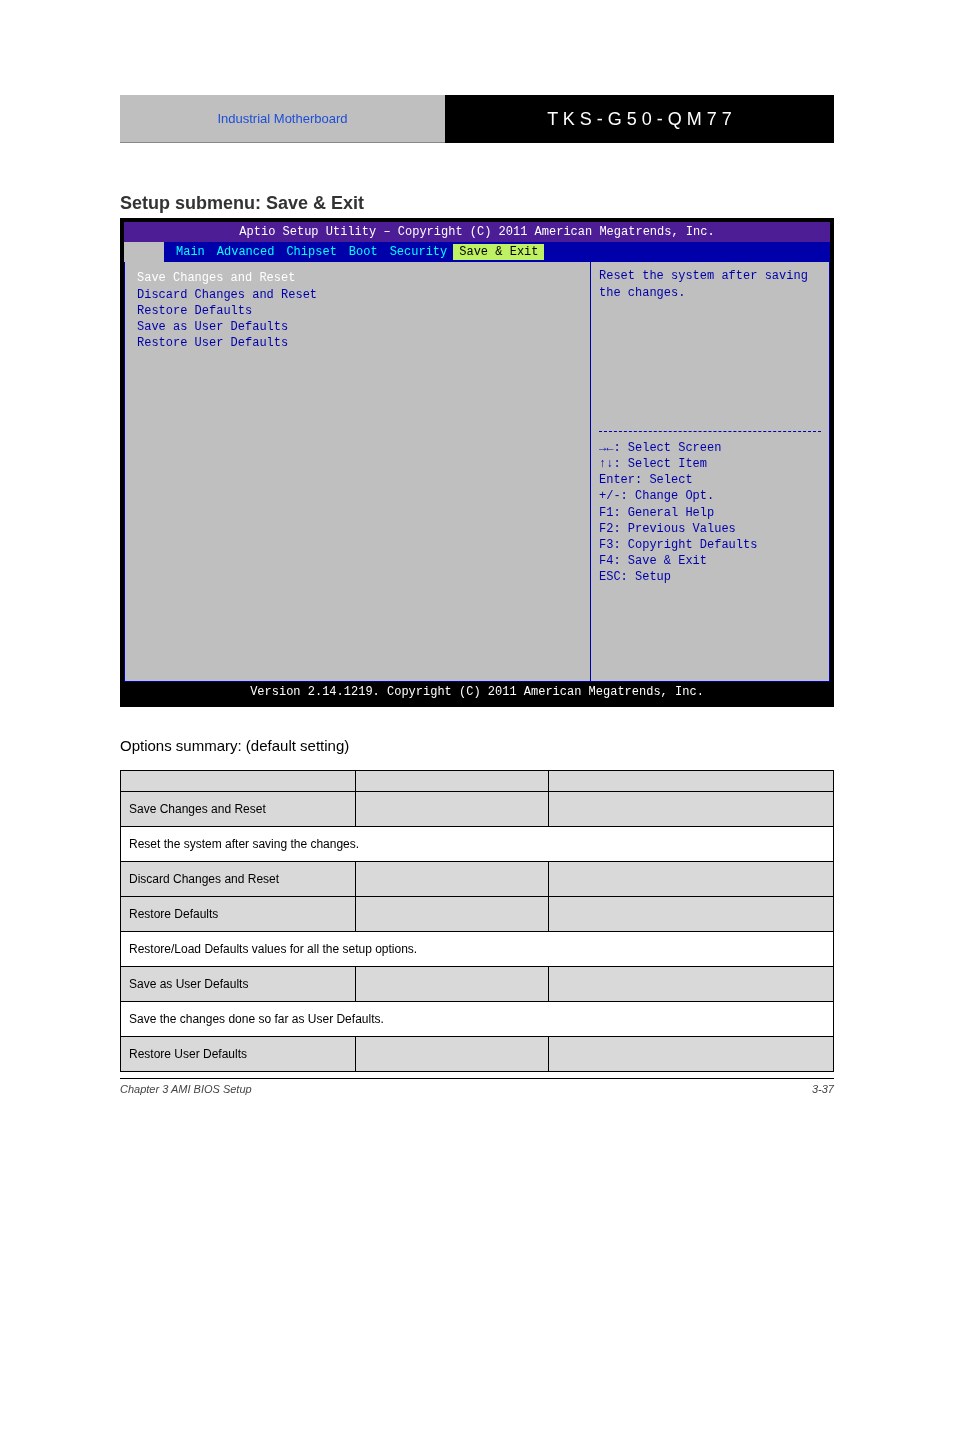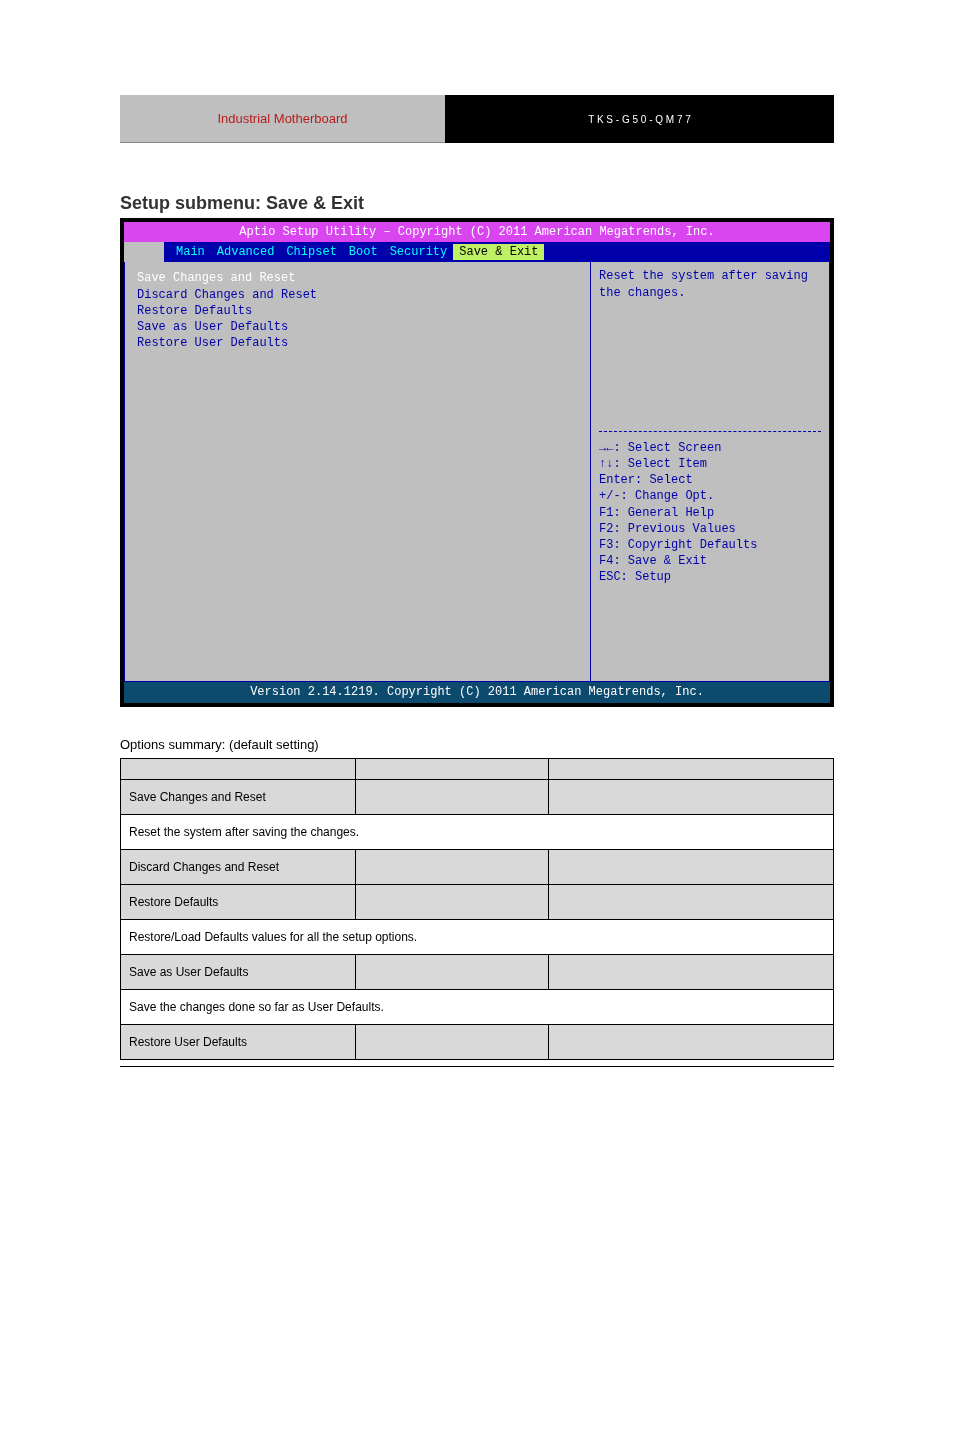--- a/index.html
+++ b/index.html
@@ -1,43 +1,43 @@
 <!DOCTYPE html>
 <html><head>
 <meta charset="utf-8">
 <style>
   * { box-sizing: border-box; margin: 0; padding: 0; }
   body { background: #fff; width: 954px; margin: 0 auto; font-family: Arial, sans-serif; }
   .page { padding: 0 40px 40px 40px; }
 
   
   .header-band { display: flex; margin: 95px 80px 0 80px; height: 48px; }
-  .header-left { flex: 0 0 325px; background: #bfbfbf; border-bottom: 1px solid #888; display:flex; align-items:center; justify-content:center; color:#b91c1c; font-size:13px; }
-  .header-right { flex: 1; background: #000; color: #fff; display:flex; align-items:center; justify-content:center; font-size:10px; }
+  .header-left { flex: 0 0 325px; background: #bfbfbf; border-bottom: 1px solid #888; display:flex; align-items:center; justify-content:center; color:#1d4ed8; font-size:13px; }
+  .header-right { flex: 1; background: #000; color: #fff; display:flex; align-items:center; justify-content:center; font-size:18px; }
 
   .section-title { margin: 50px 80px 4px 80px; font-size: 18px; font-weight: bold; color:#333; }
 
   
   .bios-window { margin: 0 80px; border: 4px solid #000; background:#bfbfbf; font-family: "Courier New", monospace; font-size: 12px; line-height: 1.35; }
-  .bios-title-bar { background:#d946ef; color:#fff; text-align:center; padding:2px 4px; }
+  .bios-title-bar { background:#4c1d95; color:#fff; text-align:center; padding:2px 4px; }
   .bios-menu-row { background:#0000aa; color:#00ffff; padding:2px 6px; display:flex; gap:0;margin-left:40px; }
   .bios-tab { padding: 0 6px; }
   .bios-tab.active { background:#bef264; color:#000; }
   .bios-body { display:flex; background:#bfbfbf; height: 420px; }
   .bios-left { flex: 1; border:1px solid #0000aa; border-top:none; border-right:none; padding:8px 12px; }
   .bios-right { flex: 0 0 240px; border:1px solid #0000aa; border-top:none; padding:6px 8px; color:#0000aa; display:flex; flex-direction:column; }
   .bios-left .item { color:#0000aa; white-space:pre; }
   .bios-left .item.selected { color:#fff; }
   .bios-help-top { flex:0 0 auto; }
   .bios-divider { margin: 130px 0 8px 0; border-bottom:1px dashed #0000aa; }
   .bios-keys div { white-space: nowrap; font-family: Liberation Mono, monospace; }
-  .bios-footer { background:#0c4a6e; color:#fff; text-align:center; padding:2px 15px; }
+  .bios-footer { background:#000000; color:#fff; text-align:center; padding:2px 15px; }
 
   
-  .opts-label { margin: 30px 80px 6px 80px; font-size: 13px; }
+  .opts-label { margin: 30px 80px 16px 80px; font-size: 15px; }
   table.opts { margin: 0 80px; border-collapse: collapse; width: calc(100% - 160px); font-size: 12px; }
   table.opts td, table.opts th { border: 1px solid #000; padding: 10px 8px; vertical-align: middle; }
   table.opts .hdr td, table.opts th { background:#d9d9d9; text-align:center; font-weight:normal; font-size:12px; }
   table.opts .rowlabel td { background:#d9d9d9; }
   table.opts .desc td { background:#fff; }
 
   .footer-line { margin: 6px 80px 0 80px; border-bottom:1px solid #000; }
   .footer-row { margin: 4px 80px 0 80px; display:flex; justify-content:space-between; font-size:11px; font-style:italic; color:#444; }
 </style>
 </head>
@@ -135,14 +135,18 @@
 
     <tr class="rowlabel">
       <td>Restore User Defaults</td>
       <td></td>
       <td></td>
     </tr>
   </tbody>
     </table>
 
   <div class="footer-line"></div>
+  <div class="footer-row">
+    <span>Chapter 3 AMI BIOS Setup</span>
+    <span>3-37</span>
+  </div>
 
 </div>
 
 </body></html>

